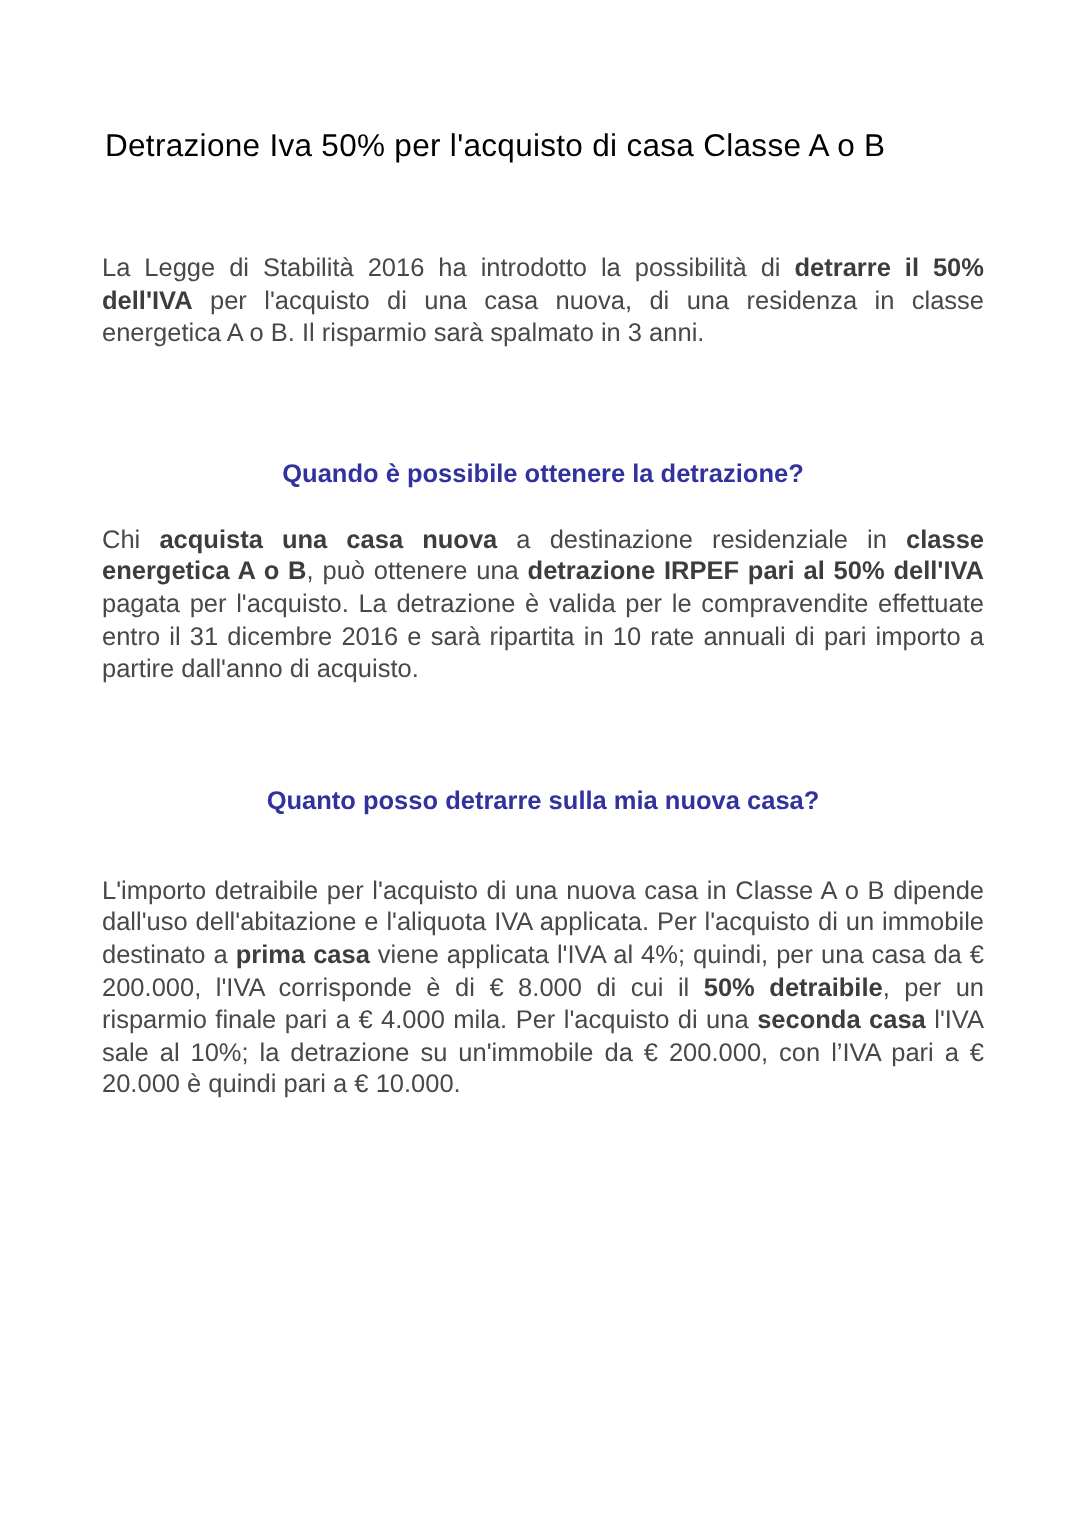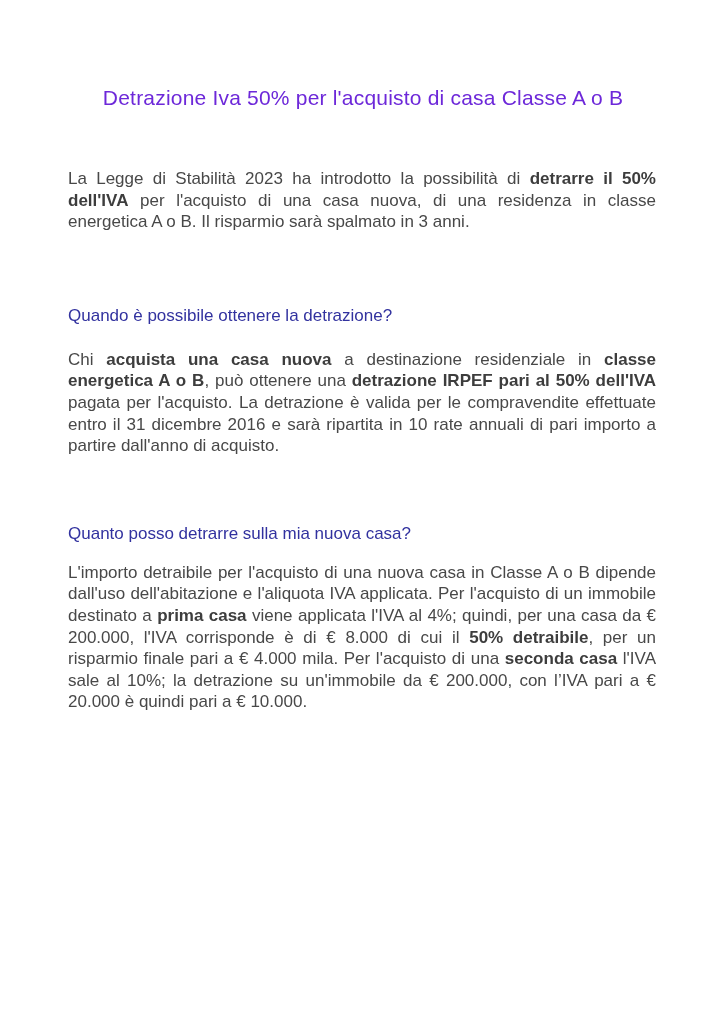--- a/index.html
+++ b/index.html
@@ -17,55 +17,55 @@
     box-sizing: border-box;
     width: 724px;
     height: 1024px;
     padding: 86px 68px 0 68px;
     background: #ffffff;
     overflow: hidden;
   }
   .doc-title {
     font-size: 21px;
     font-weight: 400;
-    color: #6d28d9;
+    color: #000000;
     letter-spacing: 0.2px;
     margin: 0 0 58px 2px;
     line-height: 24px;
-    text-align: center;
   }
   .body-par {
     font-size: 17px;
     line-height: 21.6px;
     color: #484848;
     text-align: justify;
     margin: 0;
   }
   .body-par b {
     font-weight: 700;
     color: #3d3d3d;
   }
   .sub-heading {
     font-size: 17px;
-    font-weight: 400;
+    font-weight: 700;
     color: #32329f;
     line-height: 21px;
     margin: 0;
+    text-align: center;
   }
   .sub-heading.first { margin: 72px 0 23px 0; }
-  .sub-heading.second { margin: 66px 0 18px 0; }
+  .sub-heading.second { margin: 66px 0 39px 0; }
 </style>
 </head>
 <body>
 
 <div class="page">
 
   <h1 class="doc-title">Detrazione Iva 50% per l'acquisto di casa Classe A o B</h1>
 
-  <p class="body-par"><span>La Legge di Stabilità 2023 ha introdotto la possibilità di </span><b>detrarre il 50% dell'IVA</b><span> per l'acquisto di una casa nuova, di una residenza in classe energetica A o B. Il risparmio sarà spalmato in 3 anni.</span></p>
+  <p class="body-par"><span>La Legge di Stabilità 2016 ha introdotto la possibilità di </span><b>detrarre il 50% dell'IVA</b><span> per l'acquisto di una casa nuova, di una residenza in classe energetica A o B. Il risparmio sarà spalmato in 3 anni.</span></p>
 
 
   <h2 class="sub-heading first">Quando è possibile ottenere la detrazione?</h2>
 
   <p class="body-par"><span>Chi </span><b>acquista una casa nuova</b><span> a destinazione residenziale in </span><b>classe energetica A o B</b><span>, può ottenere una </span><b>detrazione IRPEF pari al 50% dell'IVA</b><span> pagata per l'acquisto. La detrazione è valida per le compravendite effettuate entro il 31 dicembre 2016 e sarà ripartita in 10 rate annuali di pari importo a partire dall'anno di acquisto.</span></p>
 
   <h2 class="sub-heading second">Quanto posso detrarre sulla mia nuova casa?</h2>
 
   <p class="body-par"><span>L'importo detraibile per l'acquisto di una nuova casa in Classe A o B dipende dall'uso dell'abitazione e l'aliquota IVA applicata. Per l'acquisto di un immobile destinato a </span><b>prima casa</b><span> viene applicata l'IVA al 4%; quindi, per una casa da € 200.000, l'IVA corrisponde è di € 8.000 di cui il </span><b>50% detraibile</b><span>, per un risparmio finale pari a € 4.000 mila. Per l'acquisto di una </span><b>seconda casa</b><span> l'IVA sale al 10%; la detrazione su un'immobile da € 200.000, con l’IVA pari a € 20.000 è quindi pari a € 10.000.</span></p>
 

